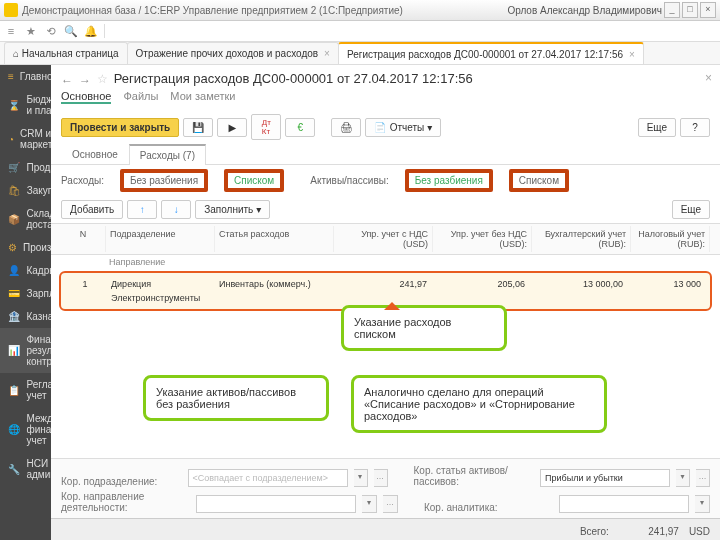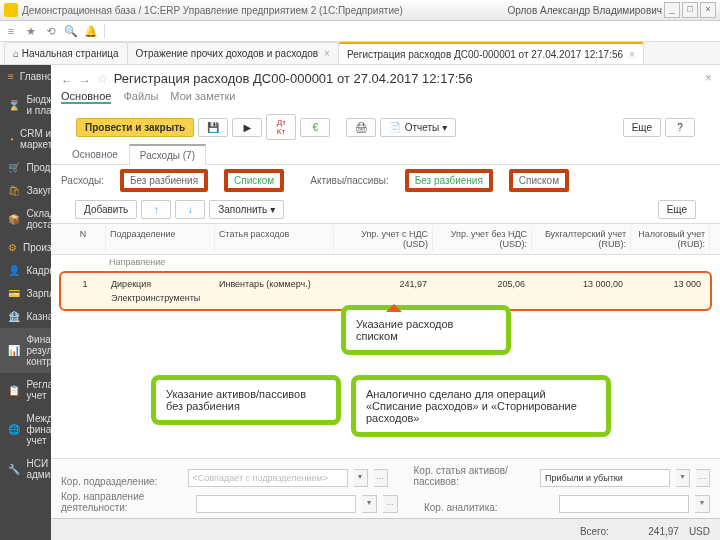--- a/index.html
+++ b/index.html
@@ -19,47 +19,47 @@
   .side-item .ico{width:14px;text-align:center;color:#d9a441}
   .side-item.hl{background:#555}
   .main{flex:1;display:flex;flex-direction:column;position:relative}
   .hdr{display:flex;align-items:center;padding:6px 10px 2px;gap:6px}
   .hdr .nav{color:#888;font-size:12px}
   .hdr .title{font-size:13px;color:#333}
   .closex{position:absolute;right:8px;top:6px;color:#aaa;font-size:12px}
   .subnav{display:flex;gap:12px;padding:2px 10px 6px;font-size:11px}
   .subnav .lnk{color:#888}
   .subnav .lnk.active{color:#333;border-bottom:2px solid #4a8}
-  .toolbar{display:flex;align-items:center;padding:4px 25px;gap:4px}
+  .toolbar{display:flex;align-items:center;padding:4px 10px;gap:4px}
   .btn{border:1px solid #ccc;border-radius:2px;background:#fdfdfd;padding:3px 8px;font-size:10px;display:inline-flex;align-items:center;gap:3px}
   .btn.yellow{background:#f7d14a;border-color:#d9b32b;font-weight:bold}
   .btn.ic{padding:3px 5px;min-width:18px;justify-content:center}
   .secondtabs{display:flex;padding:0 10px;border-bottom:1px solid #ddd}
   .stab{padding:4px 10px;font-size:10px;color:#666;border:1px solid transparent;border-bottom:none}
   .stab.active{border-color:#ddd;background:#fff;border-top:2px solid #aaa;margin-bottom:-1px}
   .filterbar{display:flex;align-items:center;padding:4px 10px;gap:16px;font-size:10px;color:#666}
   .pill{padding:2px 6px;border:4px solid #c2410c;border-radius:2px}
   .pill.green{color:#3aa85e}
-  .tbltoolbar{display:flex;align-items:center;padding:4px 24px;gap:4px}
+  .tbltoolbar{display:flex;align-items:center;padding:4px 10px;gap:4px}
   .tbltoolbar .spacer{flex:1}
   .tblhead{display:flex;padding:2px 10px;font-size:9px;color:#555;border-top:1px solid #ddd;border-bottom:1px solid #ddd;background:#fafafa}
   .tblhead div{padding:3px 4px;border-right:1px solid #eee}
   .tblsubhead{display:flex;padding:0 10px;font-size:9px;color:#888}
   .tblsubhead div{padding:2px 4px}
   .hlbox{border:2px solid #e85c1f;border-radius:6px;margin:2px 8px;padding:4px 2px;background:#FEF8E7}
   .tblrow{display:flex;font-size:9px;color:#333}
   .tblrow div{padding:2px 4px}
   .c-n{width:36px;text-align:center}
   .c-pod{width:100px}
   .c-st{width:110px}
   .c-v1{width:90px;text-align:right}
   .c-v2{width:90px;text-align:right}
   .c-v3{width:90px;text-align:right}
   .c-v4{width:70px;text-align:right}
-  .annot{position:absolute;border:5px solid #84cc16;border-radius:8px;background:#fff;padding:8px 10px;font-size:11px;color:#333}
+  .annot{position:absolute;border:3px solid #84cc16;border-radius:8px;background:#fff;padding:8px 10px;font-size:11px;color:#333}
   .speech::before{content:"";position:absolute;top:-14px;left:40px;border:8px solid transparent;border-bottom-color:#e85c1f}
   .bottomform{position:absolute;left:0;right:0;bottom:24px;border-top:1px solid #ddd;background:#fafafa;padding:4px 10px;font-size:10px;color:#777}
   .brow{display:flex;align-items:flex-end;padding:2px 0;gap:6px}
   .brow label{width:130px}
   .brow .fld{flex:0 0 150px;border:1px solid #ccc;background:#fff;height:16px;display:flex;align-items:center;padding:0 4px;color:#bbb;font-size:9px}
   .brow .dd{width:14px;height:16px;border:1px solid #ccc;border-left:none;background:#f5f5f5;text-align:center;line-height:14px;font-size:8px}
   .statusbar{position:absolute;left:0;right:0;bottom:0;height:24px;background:#eee;border-top:1px solid #ccc;display:flex;align-items:center;justify-content:flex-end;padding:0 10px;font-size:10px;color:#555;gap:10px}
   .link{color:#3a7abf}
 </style>
 </head>
@@ -228,21 +228,21 @@
         <div class="c-v3">13 000,00</div>
         <div class="c-v4">13 000</div>
       </div>
       <div class="tblrow">
         <div class="c-n"></div>
         <div class="c-pod">Электроинструменты</div>
       </div>
     </div>
 
     <div class="annot speech" style="top:240px;left:290px;width:140px">Указание расходов списком</div>
-    <div class="annot" style="top:310px;left:100px;width:160px">Указание активов/пассивов без разбиения</div>
+    <div class="annot" style="top:310px;left:92px;width:160px">Указание активов/пассивов без разбиения</div>
     <div class="annot" style="top:310px;left:300px;width:230px">Аналогично сделано для операций «Списание расходов» и «Сторнирование расходов»</div>
 
     <div class="bottomform">
       <div class="brow">
         <label>Кор. подразделение:</label>
         <div class="fld">
             <span>&lt;Совпадает с подразделением&gt;</span>
           </div>
           <div class="dd">▾</div>
           <div class="dd">…</div>

